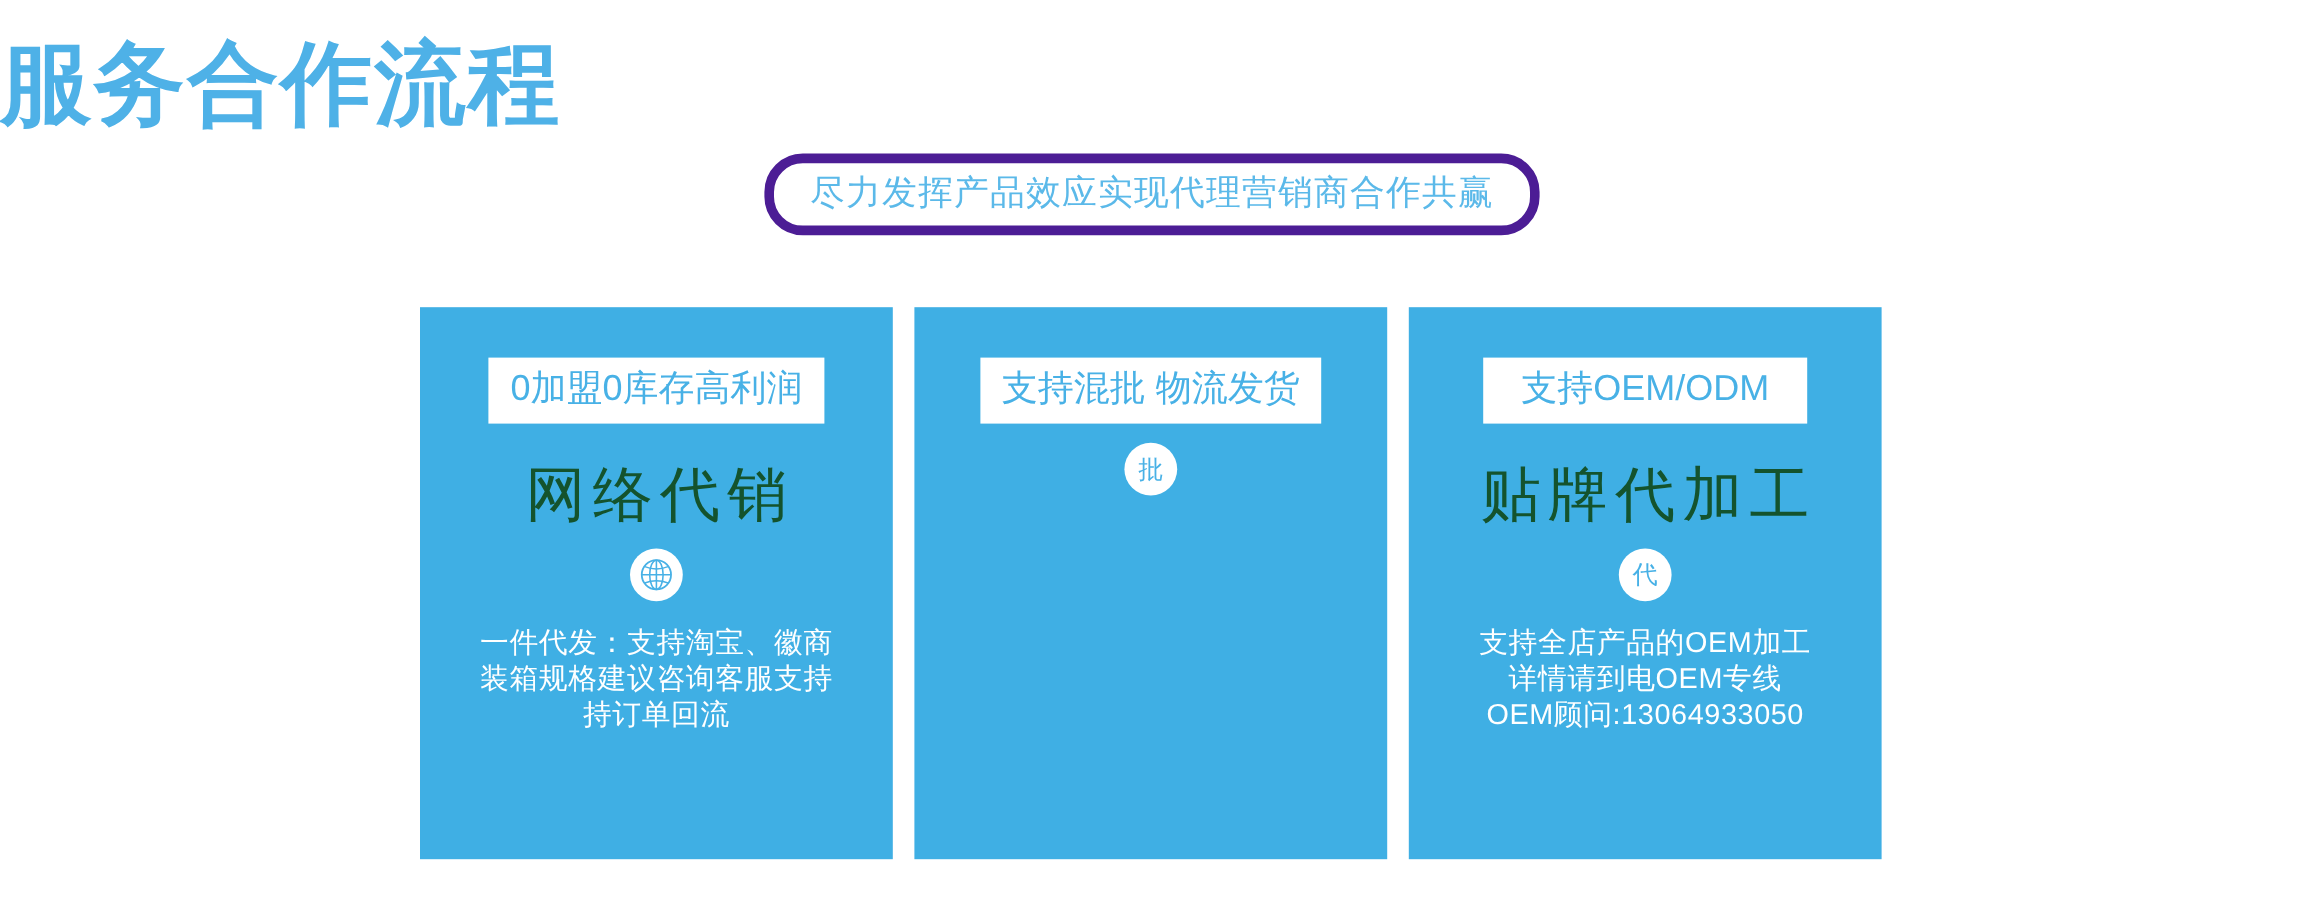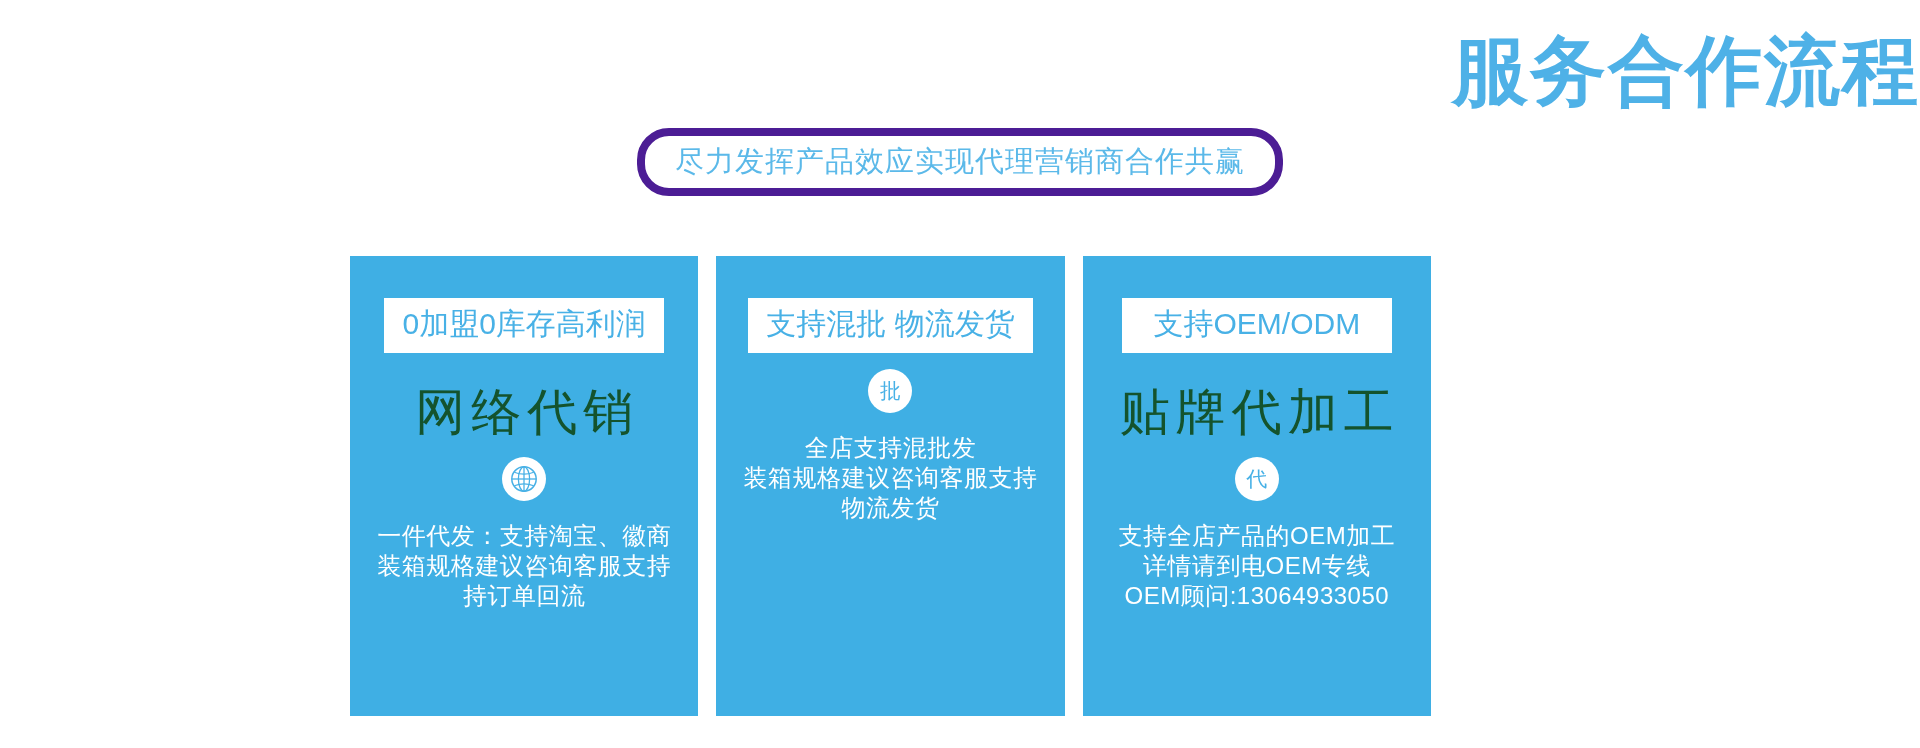--- a/index.html
+++ b/index.html
@@ -18,21 +18,21 @@
     height: 748px;
     background: #ffffff;
   }
 
   
   .header {
     position: absolute;
     top: 0;
     left: 0;
     width: 1920px;
-    text-align: right;
+    text-align: left;
   }
 
   .page-title {
     margin-top: 28px;
     font-size: 76px;
     line-height: 86px;
     font-weight: bold;
     color: #4EB1E7;
     letter-spacing: 2px;
     font-family: "Liberation Sans", "DejaVu Sans", sans-serif;
@@ -54,21 +54,21 @@
     color: #5BB9E9;
     white-space: nowrap;
     letter-spacing: 1px;
   }
 
   
   .cards {
     position: absolute;
     top: 256px;
     left: 350px;
-    width: 1081px;
+    width: 1218px;
     height: 460px;
     display: flex;
     gap: 18px;
   }
 
   .card {
     position: relative;
     width: 395px;
     height: 460px;
     background: #3FAFE4;
@@ -167,25 +167,20 @@
         <span class="line">装箱规格建议咨询客服支持</span>
         <span class="line">持订单回流</span>
       </div>
     </div>
 
     <div class="card">
       <div class="card-badge">支持混批 物流发货</div>
       <div class="card-icon">
         <span class="glyph">批</span>
       </div>
-      <div class="card-desc">
-        <span class="line">全店支持混批发</span>
-        <span class="line">装箱规格建议咨询客服支持</span>
-        <span class="line">物流发货</span>
-      </div>
     </div>
 
     <div class="card">
       <div class="card-badge">支持OEM/ODM</div>
       <div class="card-title">贴牌代加工</div>
       <div class="card-icon">
         <span class="glyph">代</span>
       </div>
       <div class="card-desc">
         <span class="line">支持全店产品的OEM加工</span>

